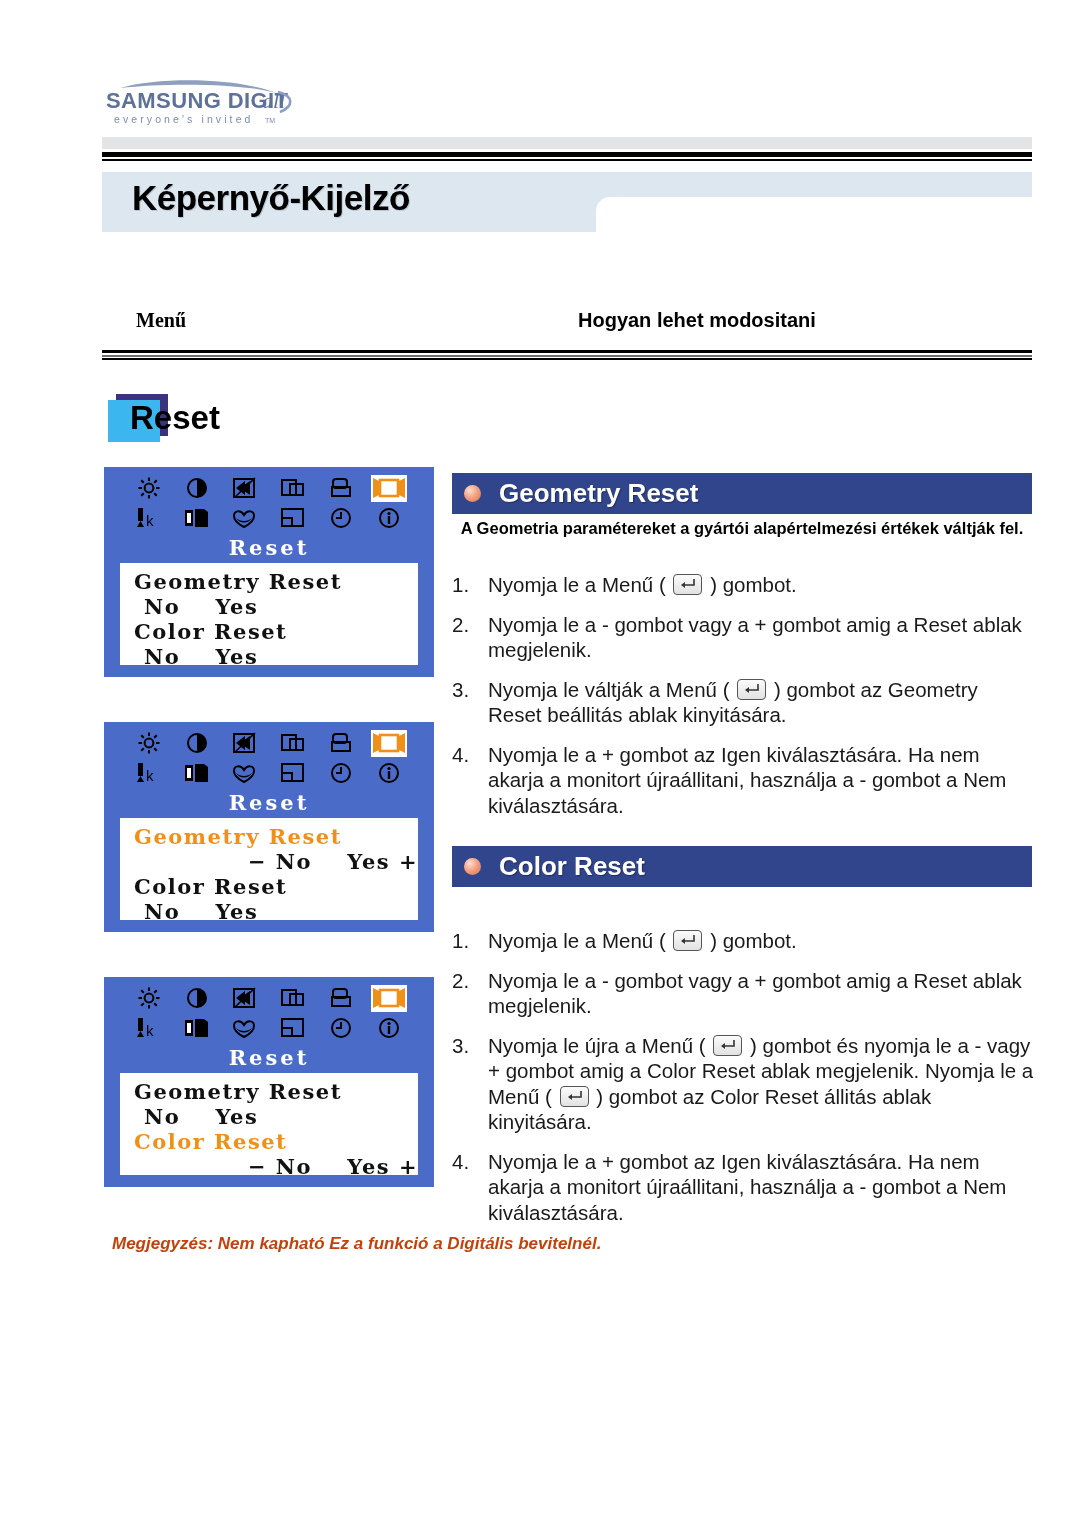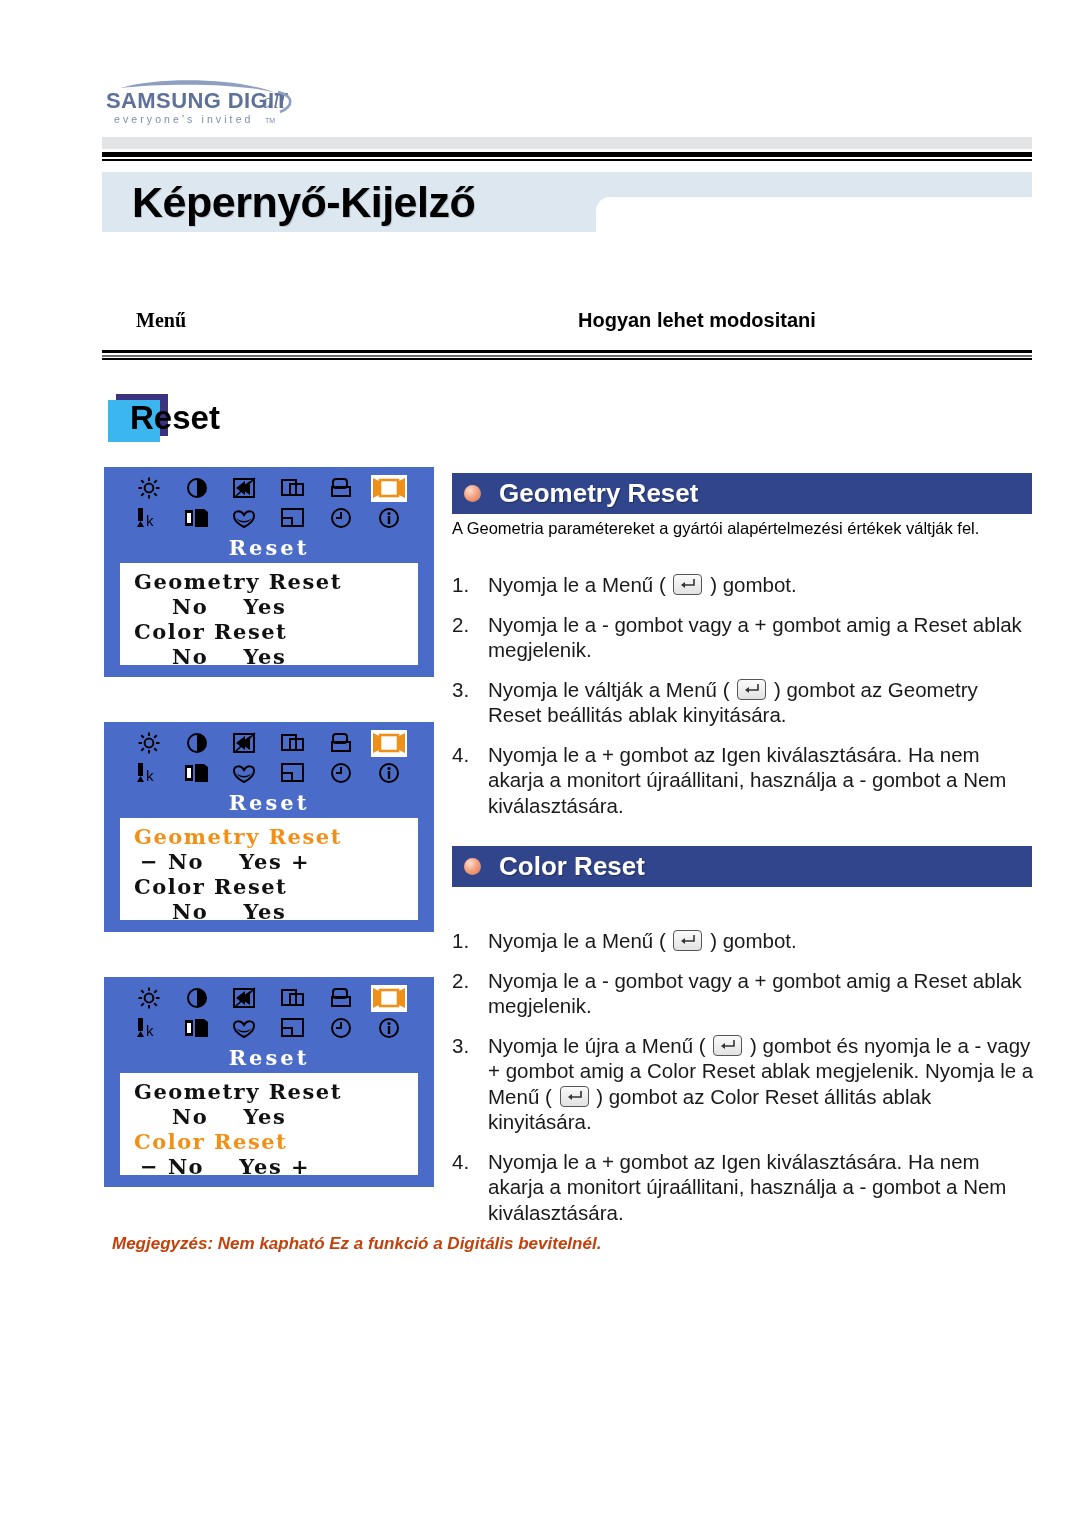--- a/index.html
+++ b/index.html
@@ -72,21 +72,21 @@
     top: 197px;
     width: 436px;
     height: 60px;
     background: #ffffff;
     border-top-left-radius: 14px;
   }
   .page-title {
     position: absolute;
     left: 108px;
     top: 178px;
-    font-size: 43px;
+    font-size: 35px;
     font-weight: bold;
     letter-spacing: -0.5px;
     white-space: nowrap;
     color: #000000;
     text-shadow: 1px 1px 0 #b9c6d2;
   }
 
   
   .col-head {
     position: absolute;
@@ -213,23 +213,23 @@
   .osd-line {
     font-family: "DejaVu Serif", serif;
     font-size: 21px;
     font-weight: bold;
     letter-spacing: 1.5px;
     color: #111111;
     line-height: 25px;
     white-space: pre;
   }
   .osd-line.lbl   { padding-left: 14px; }
-  .osd-line.opts  { padding-left: 52px; }
+  .osd-line.opts  { padding-left: 24px; }
   .osd-line.hl    { color: #f09018; }
-  .osd-line.optsh { padding-left: 20px; color: #111111; }
+  .osd-line.optsh { padding-left: 14px; color: #111111; text-align: right; }
   .bluebar {
     position: absolute;
     left: 428px;
     width: 580px;
     height: 41px;
     background: #31458c;
     display: flex;
     align-items: center;
   }
   .bluebar.geometry { top: 473px; }
@@ -249,23 +249,24 @@
     color: #ffffff;
     white-space: nowrap;
     text-shadow: 1px 1px 1px rgba(0,0,0,0.35);
   }
 
   .desc {
     position: absolute;
     left: 428px;
     width: 580px;
     font-size: 16.5px;
-    font-weight: normal;
+    font-weight: bold;
     line-height: 21px;
     color: #000000;
+    text-align: center;
   }
   .desc.geometry { top: 518px; }
   .desc.color    { top: 891px; }
 
   .steps {
     position: absolute;
     left: 428px;
     width: 585px;
     margin: 0;
     padding: 0;

